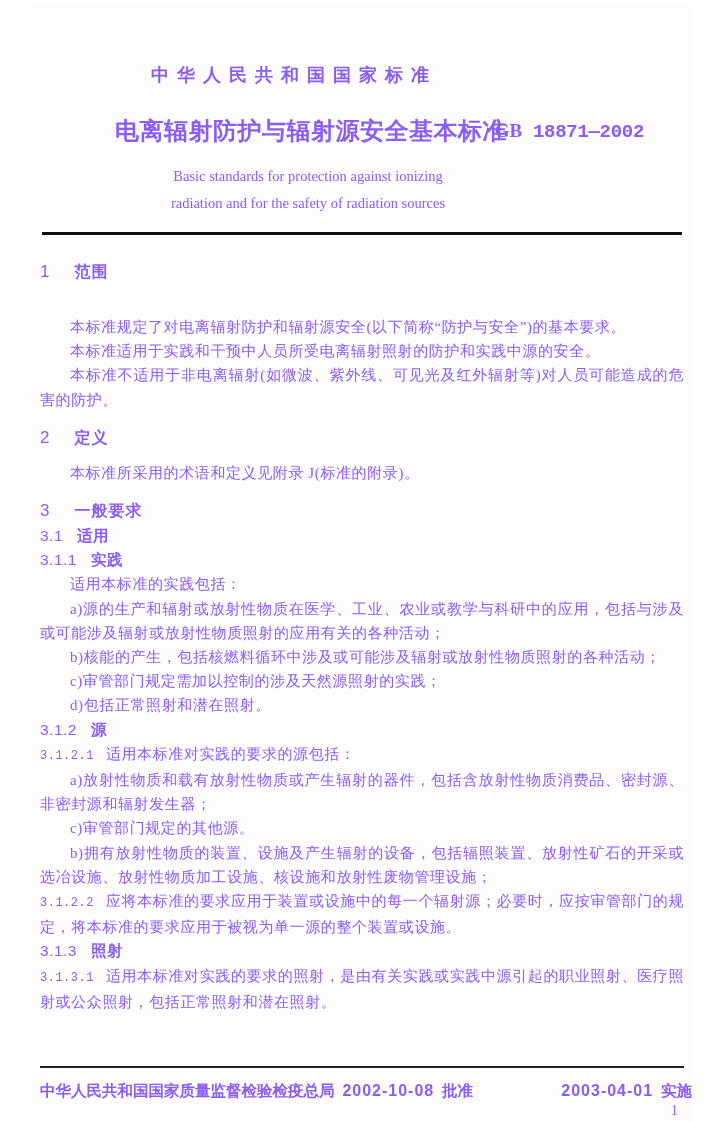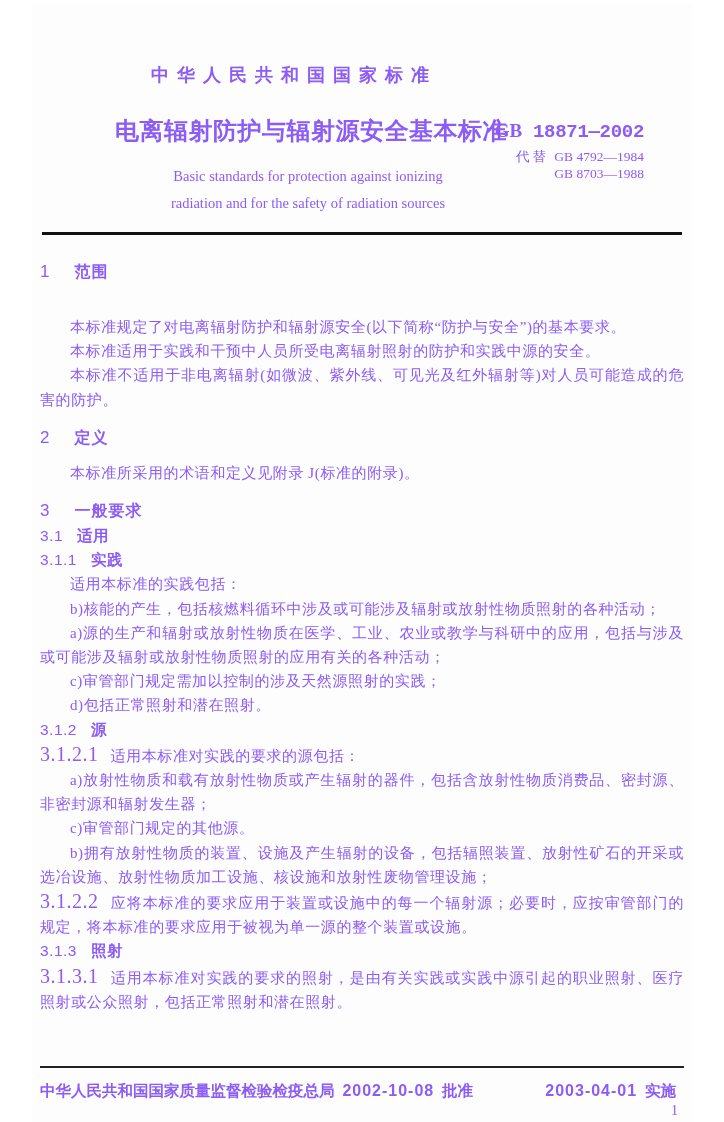--- a/index.html
+++ b/index.html
@@ -104,36 +104,36 @@
     text-indent: 2em;
     text-align: justify;
   }
   .clause {
     font-size: 15px;
     line-height: 24.2px;
     letter-spacing: 0.6px;
     text-align: justify;
   }
   .clause .num {
-    font-family: Liberation Serif, serif;
-    font-size: 20px;
+    font-family: Liberation Mono, monospace;
+    font-size: 12px;
     margin-right: 12px;
     letter-spacing: 0.5px;
   }
 
   
   .footer-rule {
     position: absolute;
     top: 1062px; left: 8px; right: 8px;
     height: 2px;
     background: #222;
   }
   .footer {
     position: absolute;
-    top: 1076px; left: 8px; right: 16px;
+    top: 1076px; left: 8px; right: 0;
     display: flex;
     justify-content: space-between;
     align-items: center;
     font-size: 15.5px;
     line-height: 22px;
     font-weight: 600;
     white-space: nowrap;
   }
   .footer .date {
     font-family: "Liberation Sans", "DejaVu Sans", sans-serif;
@@ -156,50 +156,41 @@
 
   <div class="sup-title">中华人民共和国国家标准</div>
 
   <div class="main-title">电离辐射防护与辐射源安全基本标准</div>
 
   <div class="gb-code">
     <span class="code-prefix">GB</span>
     <span class="code-number">18871—2002</span>
   </div>
 
-  <div class="replaces">
-    <div>
-      <span class="rep-label">代替</span>
-      <span>GB 4792—1984</span>
-    </div>
-    <div>
-      <span>GB 8703—1988</span>
-    </div>
-  </div>
 
   <div class="en-title">
     <div>Basic standards for protection against ionizing</div>
     <div>radiation and for the safety of radiation sources</div>
   </div>
 
   <div class="head-rule"></div>
 
   <div class="doc-body">
       <div class="section gap-large"><span class="num">1</span><span class="txt">范围</span></div>
       <div class="p">本标准规定了对电离辐射防护和辐射源安全(以下简称“防护与安全”)的基本要求。</div>
       <div class="p">本标准适用于实践和干预中人员所受电离辐射照射的防护和实践中源的安全。</div>
       <div class="p">本标准不适用于非电离辐射(如微波、紫外线、可见光及红外辐射等)对人员可能造成的危害的防护。</div>
       <div class="section"><span class="num">2</span><span class="txt">定义</span></div>
       <div class="p">本标准所采用的术语和定义见附录 J(标准的附录)。</div>
       <div class="section tight"><span class="num">3</span><span class="txt">一般要求</span></div>
       <div class="subsection"><span class="num">3.1</span><span class="txt">适用</span></div>
       <div class="subsection"><span class="num">3.1.1</span><span class="txt">实践</span></div>
       <div class="p">适用本标准的实践包括：</div>
+      <div class="p">a)源的生产和辐射或放射性物质在医学、工业、农业或教学与科研中的应用，包括与涉及或可能涉及辐射或放射性物质照射的应用有关的各种活动；</div>
       <div class="p">b)核能的产生，包括核燃料循环中涉及或可能涉及辐射或放射性物质照射的各种活动；</div>
-      <div class="p">a)源的生产和辐射或放射性物质在医学、工业、农业或教学与科研中的应用，包括与涉及或可能涉及辐射或放射性物质照射的应用有关的各种活动；</div>
       <div class="p">c)审管部门规定需加以控制的涉及天然源照射的实践；</div>
       <div class="p">d)包括正常照射和潜在照射。</div>
       <div class="subsection"><span class="num">3.1.2</span><span class="txt">源</span></div>
       <div class="clause"><span class="num">3.1.2.1</span><span class="txt">适用本标准对实践的要求的源包括：</span></div>
       <div class="p">a)放射性物质和载有放射性物质或产生辐射的器件，包括含放射性物质消费品、密封源、非密封源和辐射发生器；</div>
       <div class="p">c)审管部门规定的其他源。</div>
       <div class="p">b)拥有放射性物质的装置、设施及产生辐射的设备，包括辐照装置、放射性矿石的开采或选冶设施、放射性物质加工设施、核设施和放射性废物管理设施；</div>
       <div class="clause"><span class="num">3.1.2.2</span><span class="txt">应将本标准的要求应用于装置或设施中的每一个辐射源；必要时，应按审管部门的规定，将本标准的要求应用于被视为单一源的整个装置或设施。</span></div>
       <div class="subsection"><span class="num">3.1.3</span><span class="txt">照射</span></div>
       <div class="clause"><span class="num">3.1.3.1</span><span class="txt">适用本标准对实践的要求的照射，是由有关实践或实践中源引起的职业照射、医疗照射或公众照射，包括正常照射和潜在照射。</span></div>

